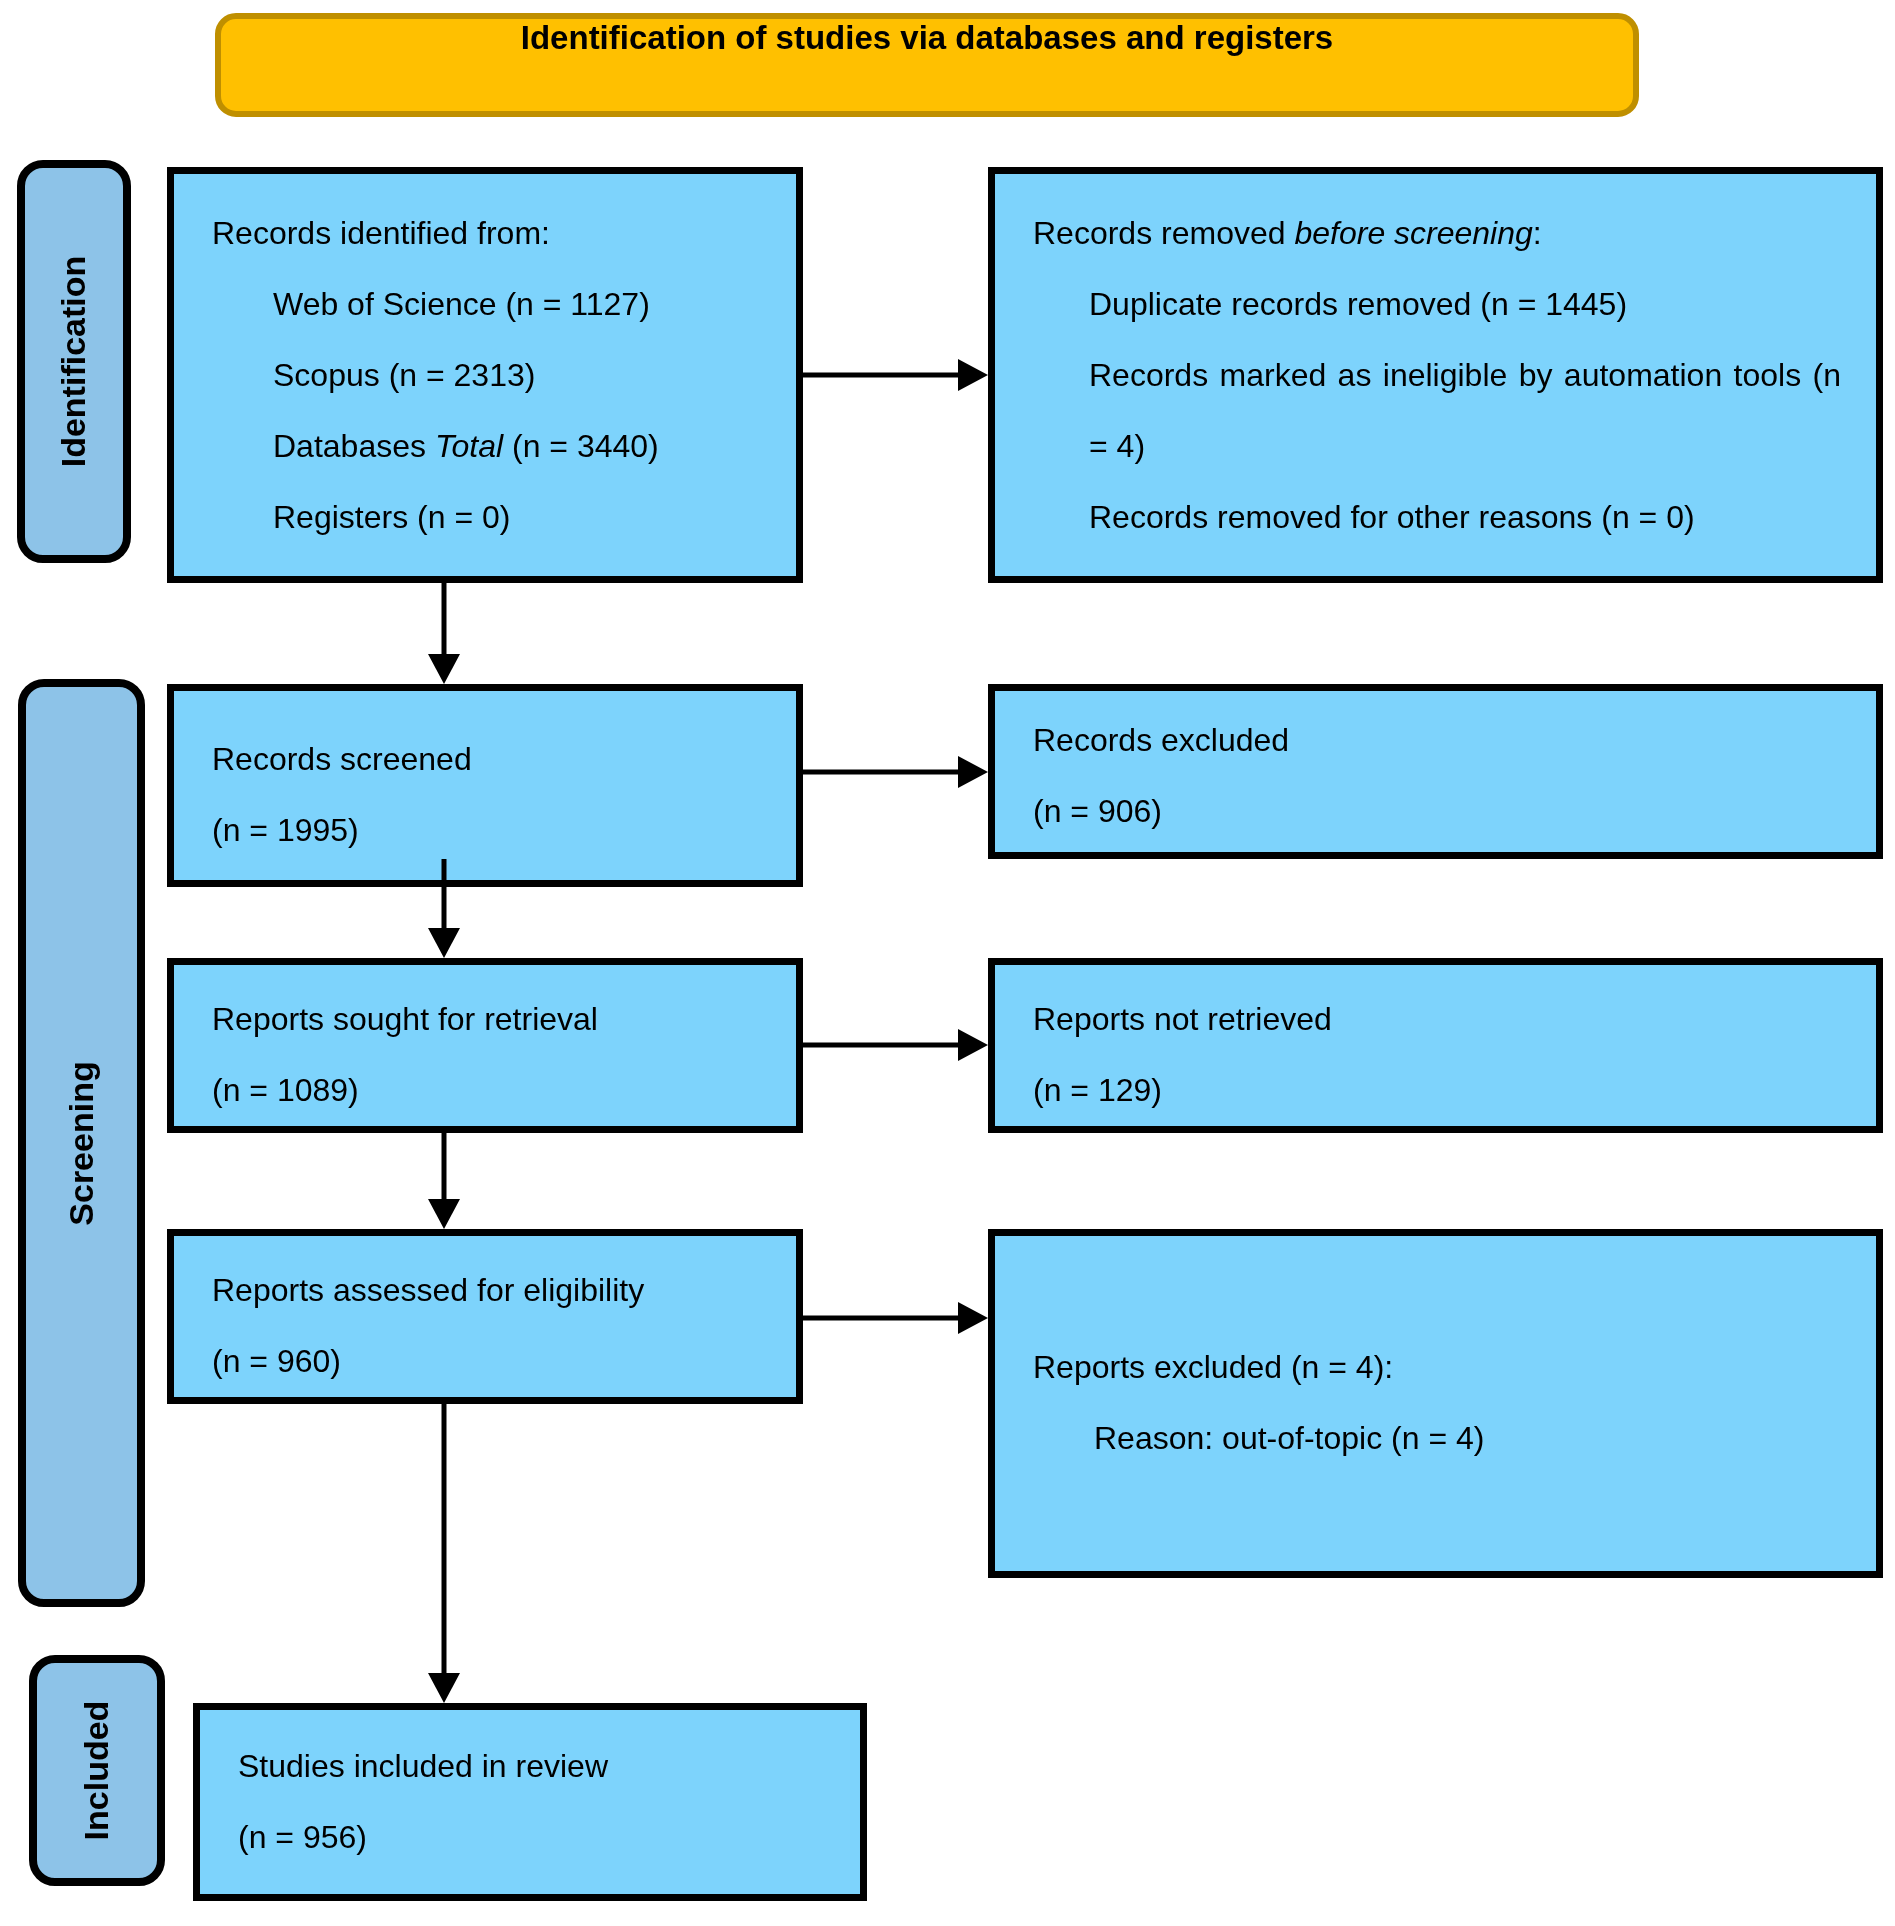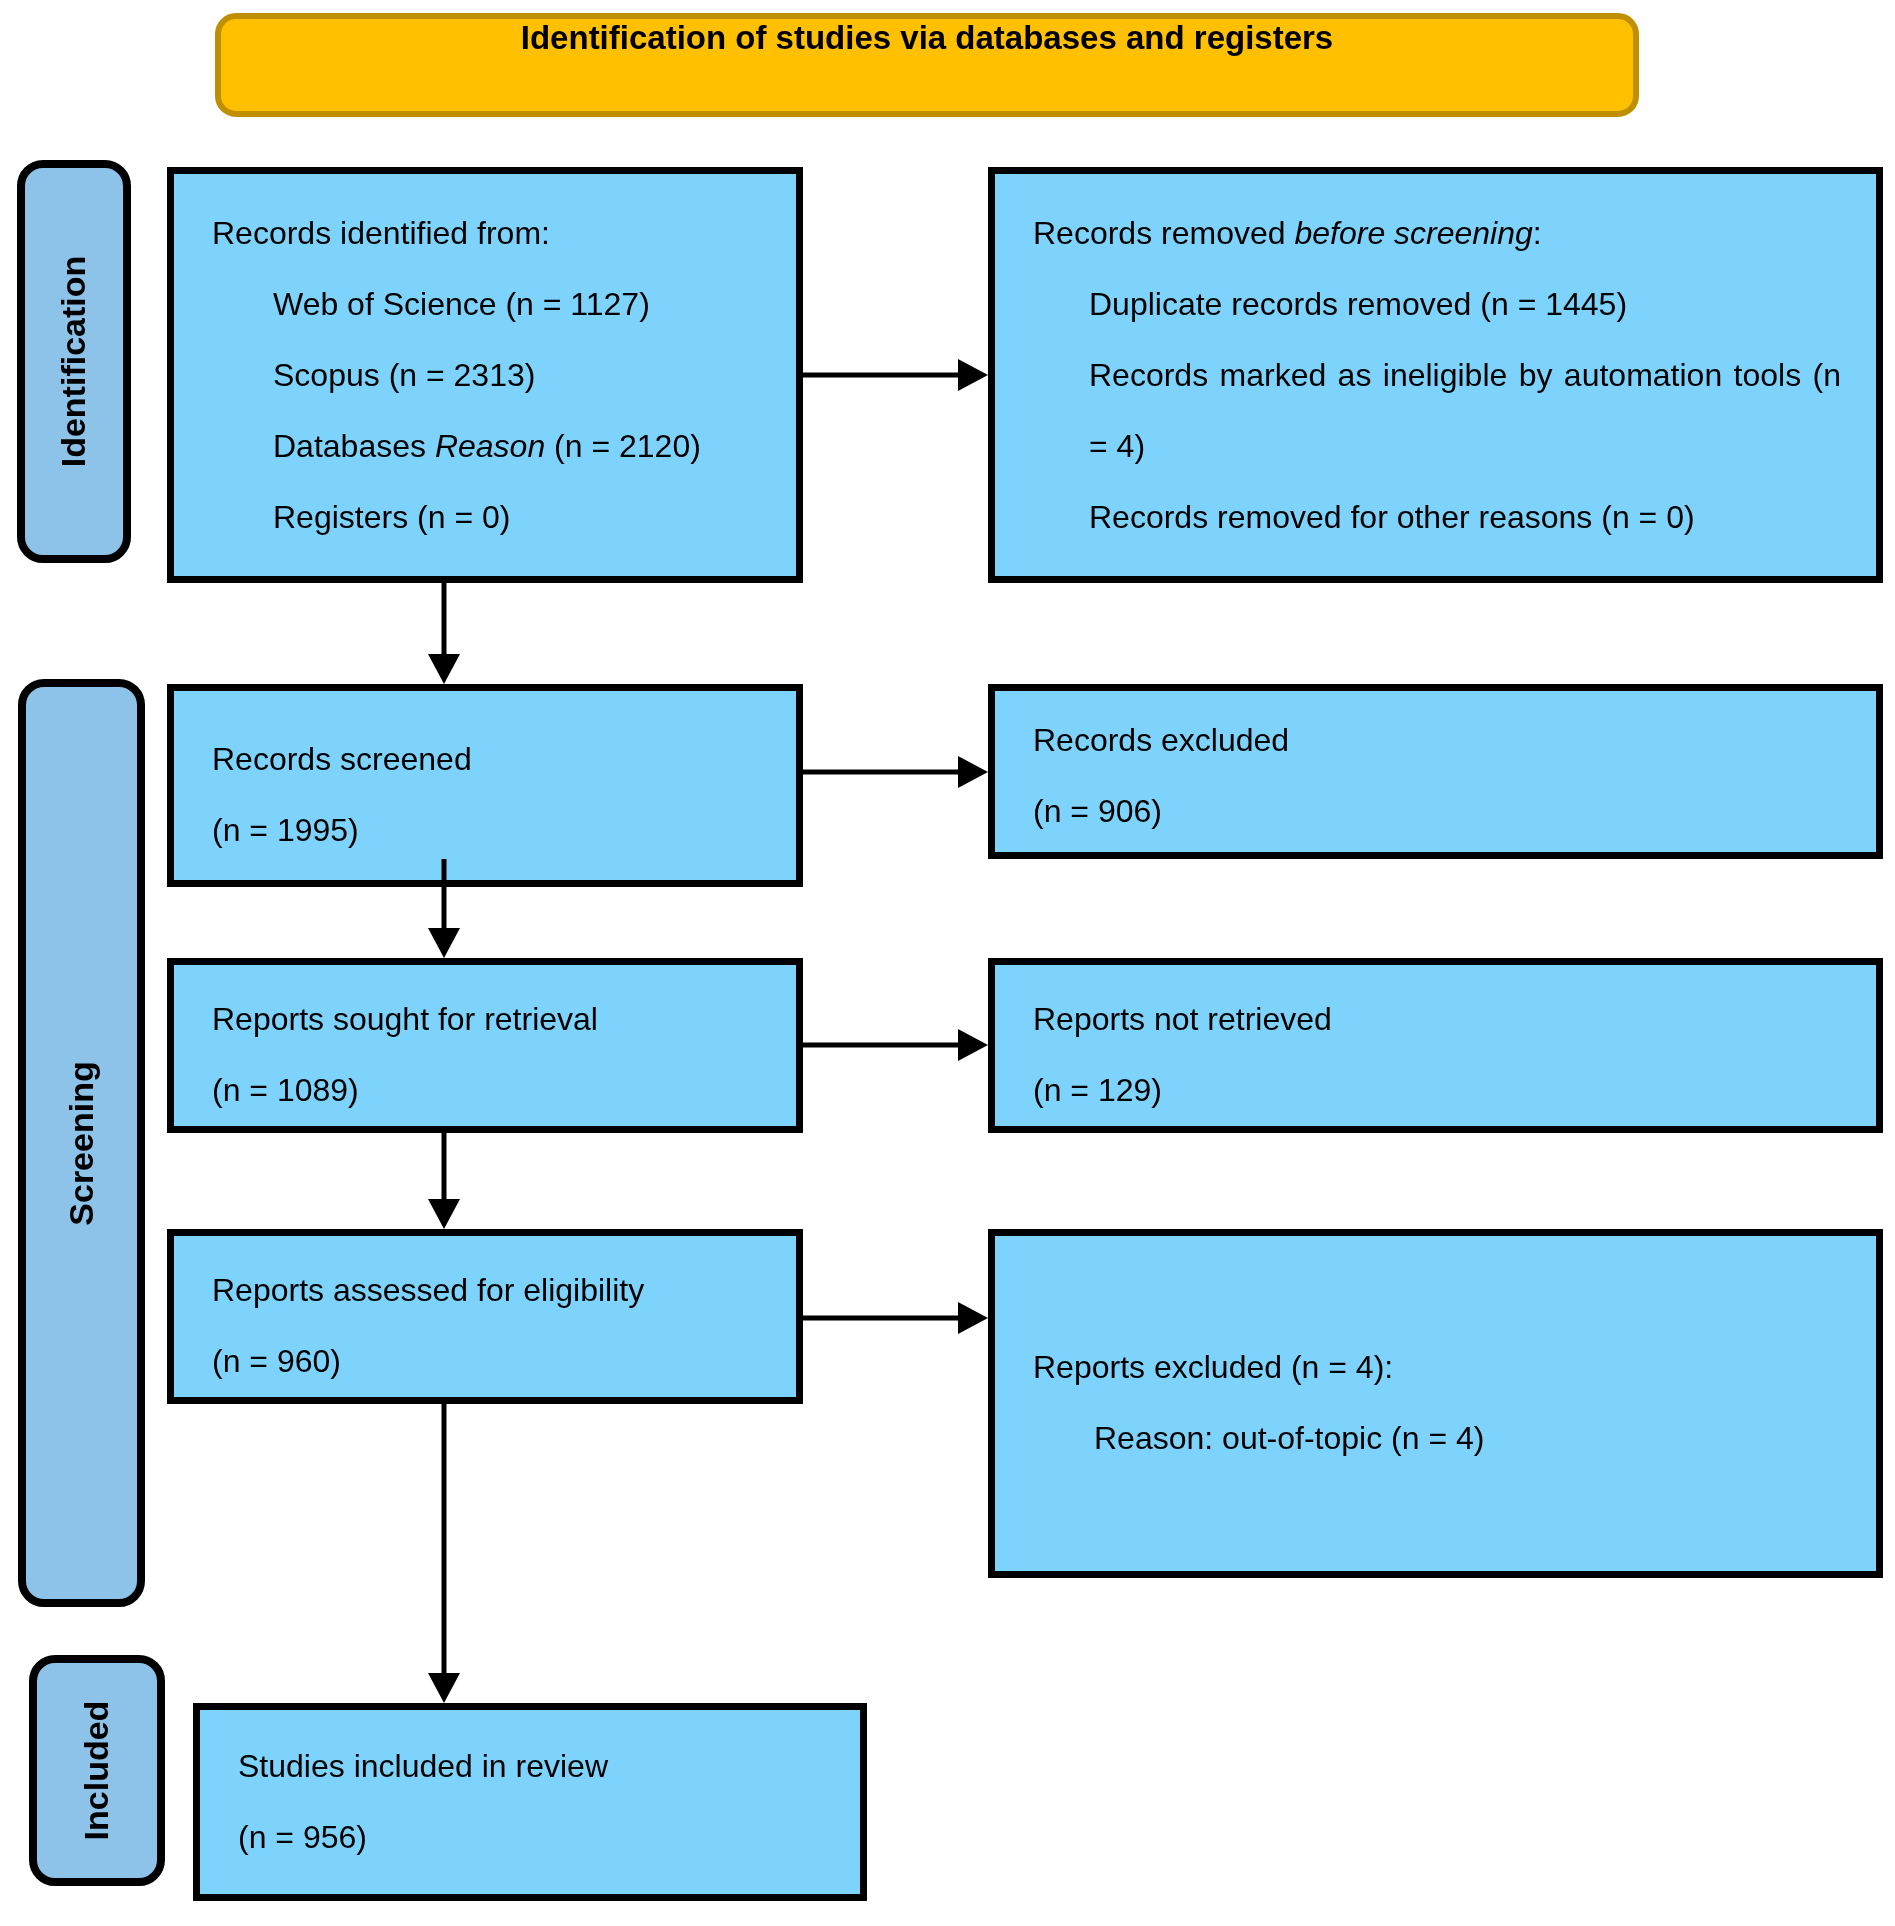--- a/index.html
+++ b/index.html
@@ -135,21 +135,21 @@
     <span>Screening</span>
   </div>
   <div class="stage" id="stage-included">
     <span>Included</span>
   </div>
 
   <div class="box" id="box-records-identified">
     <div>Records identified from:</div>
     <div class="indent">Web of Science (n = 1127)</div>
     <div class="indent">Scopus (n = 2313)</div>
-    <div class="indent"><span>Databases </span><span class="italic">Reason</span><span> (n = 2120)</span></div>
+    <div class="indent"><span>Databases </span><span class="italic">Total</span><span> (n = 3440)</span></div>
     <div class="indent">Registers (n = 0)</div>
   </div>
 
   <div class="box" id="box-records-removed">
     <div><span>Records removed </span><span class="italic">before screening</span><span>:</span></div>
     <div class="indent-sm">Duplicate records removed (n = 1445)</div>
     <div class="indent-sm justify">Records marked as ineligible by automation tools (n = 4)</div>
     <div class="indent-sm">Records removed for other reasons (n = 0)</div>
   </div>
 

